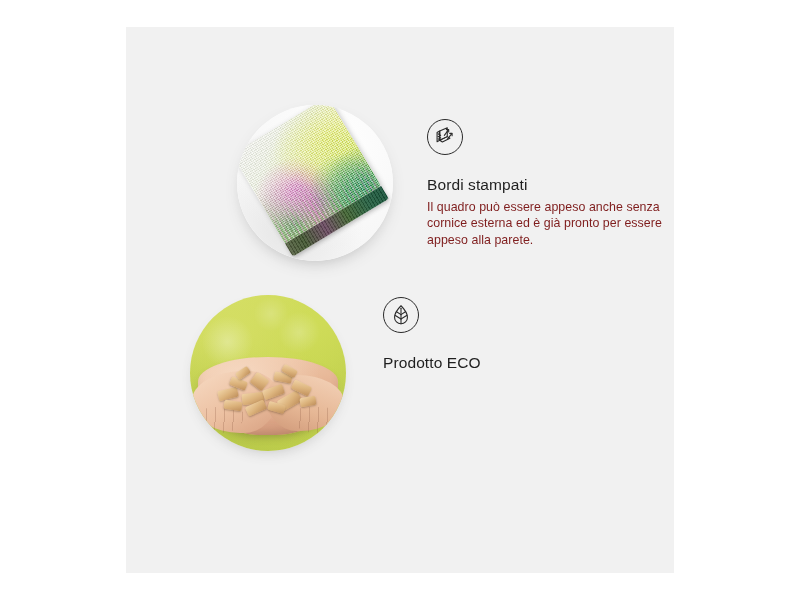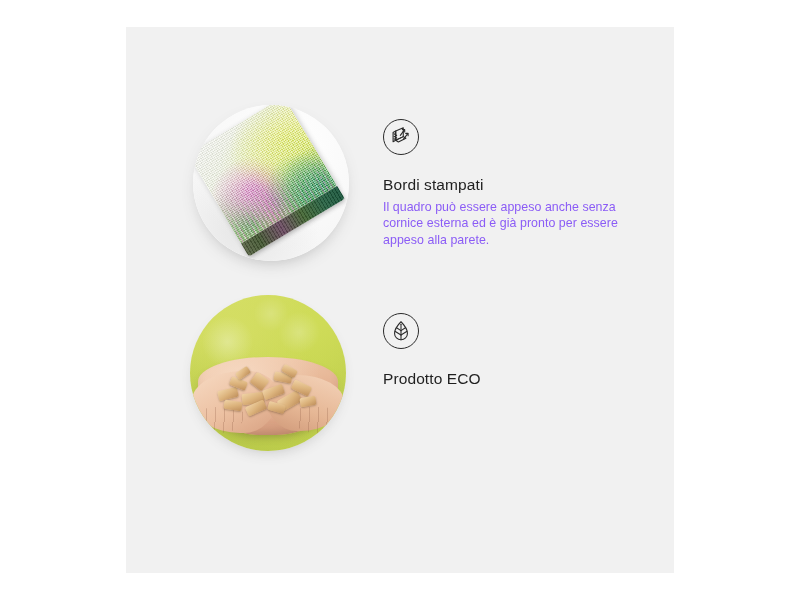--- a/index.html
+++ b/index.html
@@ -31,21 +31,21 @@
     height: 546px;
     background: #f1f1f1;
   }
 
   
   .feature {
     position: absolute;
     left: 0;
     width: 100%;
   }
-  #feature-edges { top: 78px; height: 175px; }
+  #feature-edges { top: 78px; height: 175px; margin-left: 44px; }
   #feature-eco   { top: 268px; height: 185px; }
 
   
   .media {
     position: absolute;
     border-radius: 50%;
     overflow: hidden;
   }
 
   
@@ -235,21 +235,21 @@
     box-shadow: 0 1px 2px rgba(90,65,35,0.40);
   }
 
   
   .text-col {
     position: absolute;
     left: 257px;
     width: 272px;
   }
   #text-printed-edges { top: 14px; }
-  #text-eco-product   { top: 18px; }
+  #text-eco-product   { top: 2px; }
 
   .feature-icon {
     width: 36px;
     height: 36px;
     border: 1.3px solid #2b2b2b;
     border-radius: 50%;
     box-sizing: border-box;
     display: block;
     margin-bottom: 20px;
   }
@@ -260,21 +260,21 @@
     font-size: 15.5px;
     font-weight: 500;
     color: #1f1f1f;
     letter-spacing: 0.1px;
     line-height: 19px;
   }
   .feature-body {
     margin: 0;
     font-size: 12.4px;
     font-weight: 400;
-    color: #8b5cf6;
+    color: #7f1d1d;
     line-height: 16.4px;
     letter-spacing: 0.05px;
   }
 </style>
 </head>
 <body>
 
 <div id="stage">
 
   <div id="panel">

